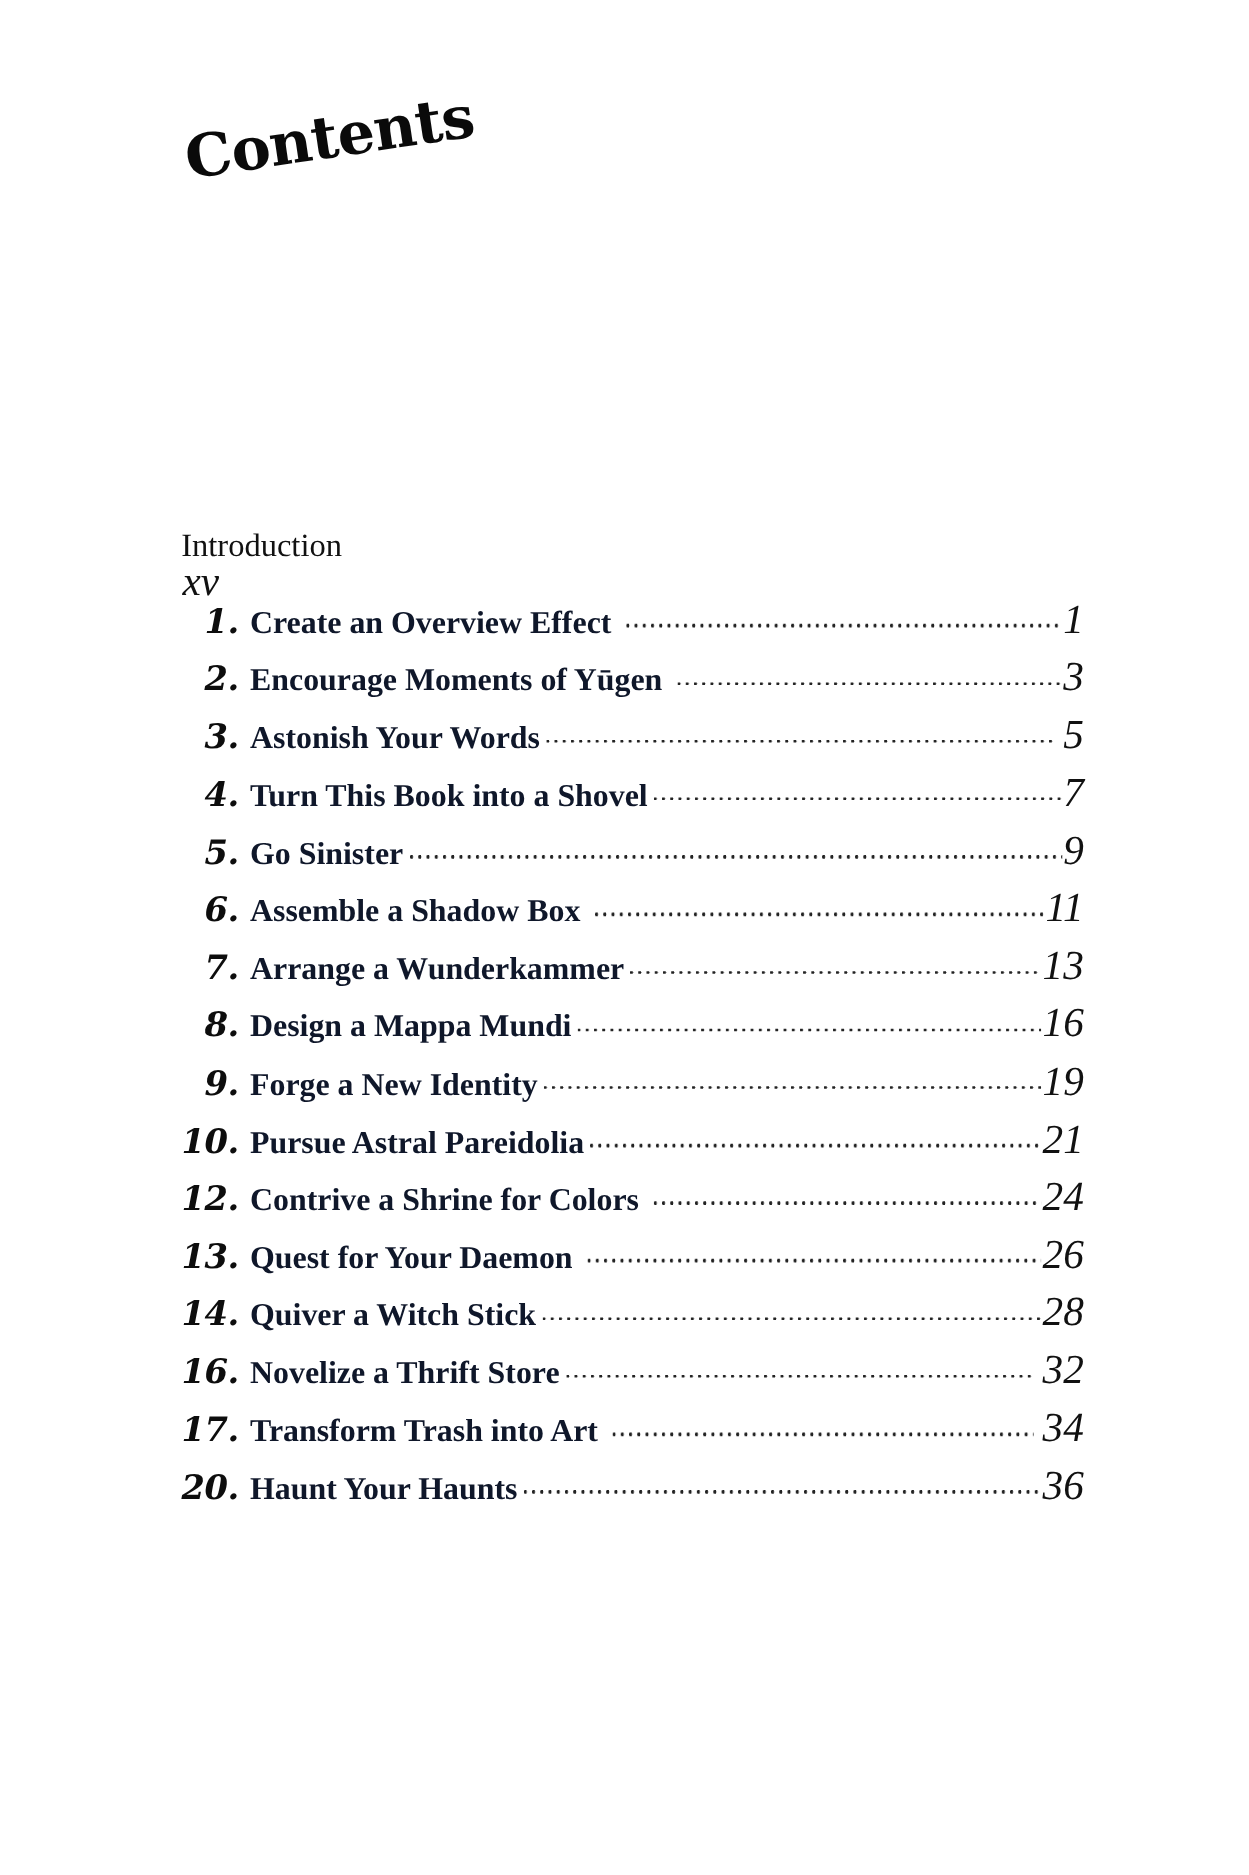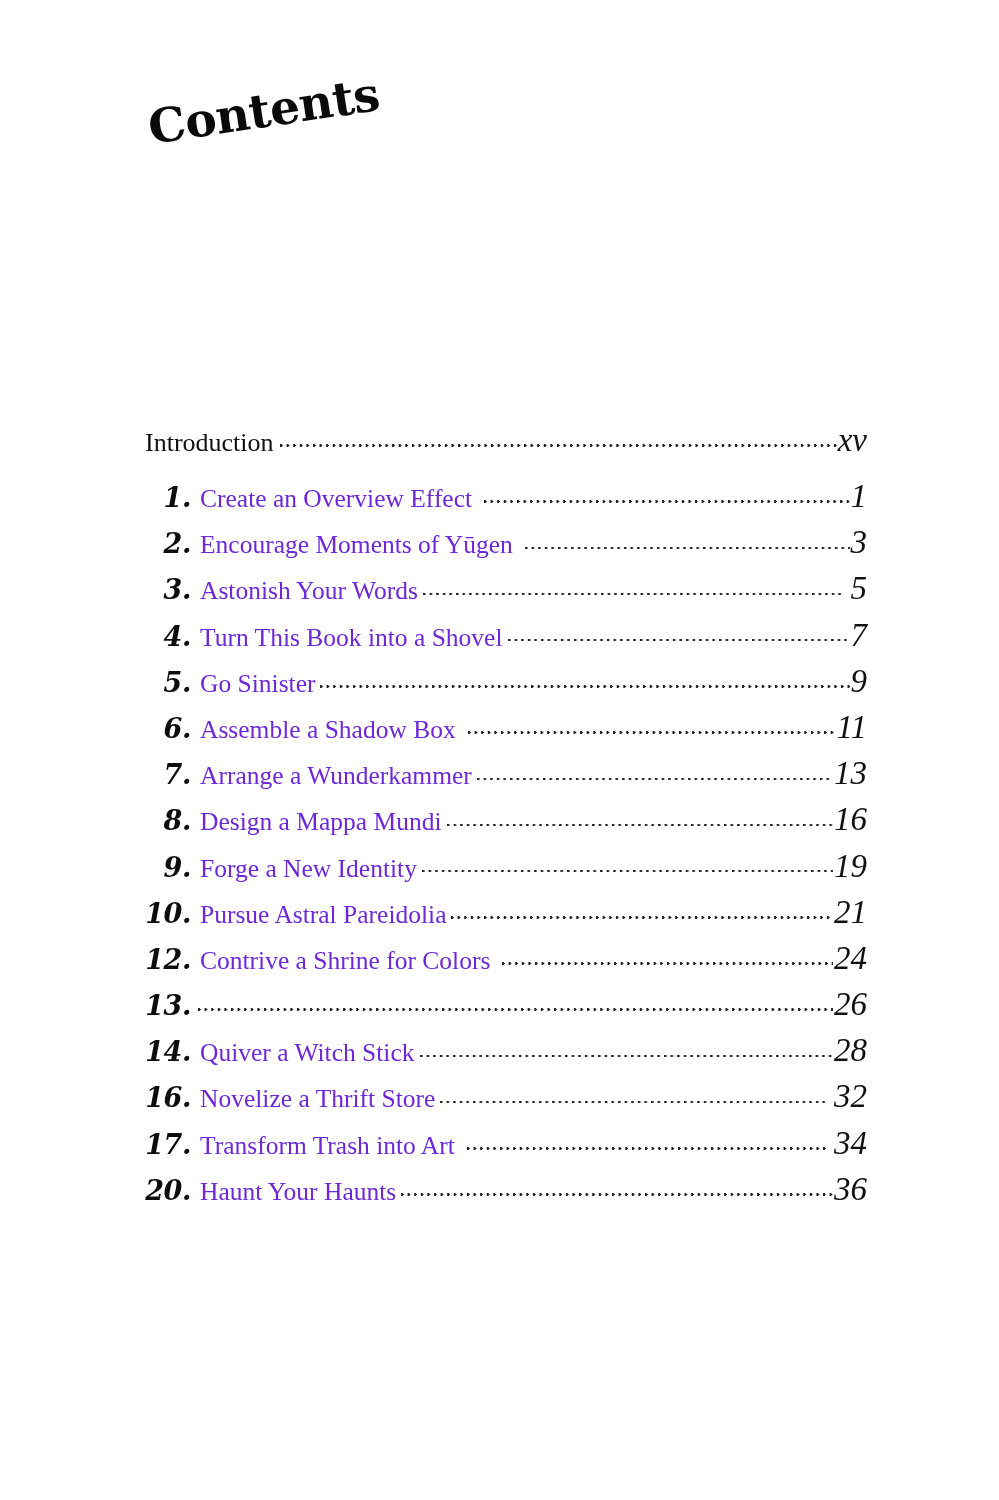--- a/index.html
+++ b/index.html
@@ -56,20 +56,21 @@
     width: 100%;
     font-size: 25.5px;
     line-height: 1;
     white-space: nowrap;
   }
 
   
   .intro-row {
     height: 30px;
     margin-bottom: 26px;
+    flex-direction: column;
   }
 
   .intro-label {
     font-family: "Liberation Serif", "DejaVu Serif", serif;
     font-weight: 400;
     font-size: 26px;
     color: #111111;
     padding-right: 6px;
   }
 
@@ -87,23 +88,23 @@
     font-weight: 700;
     font-size: 27px;
     color: #0d0d0d;
     letter-spacing: -0.4px;
   }
 
   .chapter-title {
     flex: 0 0 auto;
     margin-left: 9px;
     font-family: "Liberation Serif", "DejaVu Serif", serif;
-    font-weight: 400;
+    font-weight: 700;
     font-size: 25.5px;
-    color: #6d28d9;
+    color: #0f172a;
     padding-right: 5px;
   }
 
   
   .leader {
     flex: 1 1 auto;
     position: relative;
     height: 1em;
     overflow: hidden;
     min-width: 10px;
@@ -218,20 +219,21 @@
           <span class="pageno">21</span>
         </div>
         <div class="toc-row chapter-row">
           <span class="num">12.</span>
           <span class="chapter-title">Contrive a Shrine for Colors</span>
           <span class="leader pad-left"></span>
           <span class="pageno">24</span>
         </div>
         <div class="toc-row chapter-row">
           <span class="num">13.</span>
+          <span class="chapter-title">Quest for Your Daemon</span>
           <span class="leader pad-left"></span>
           <span class="pageno">26</span>
         </div>
         <div class="toc-row chapter-row">
           <span class="num">14.</span>
           <span class="chapter-title">Quiver a Witch Stick</span>
           <span class="leader"></span>
           <span class="pageno">28</span>
         </div>
         <div class="toc-row chapter-row">

